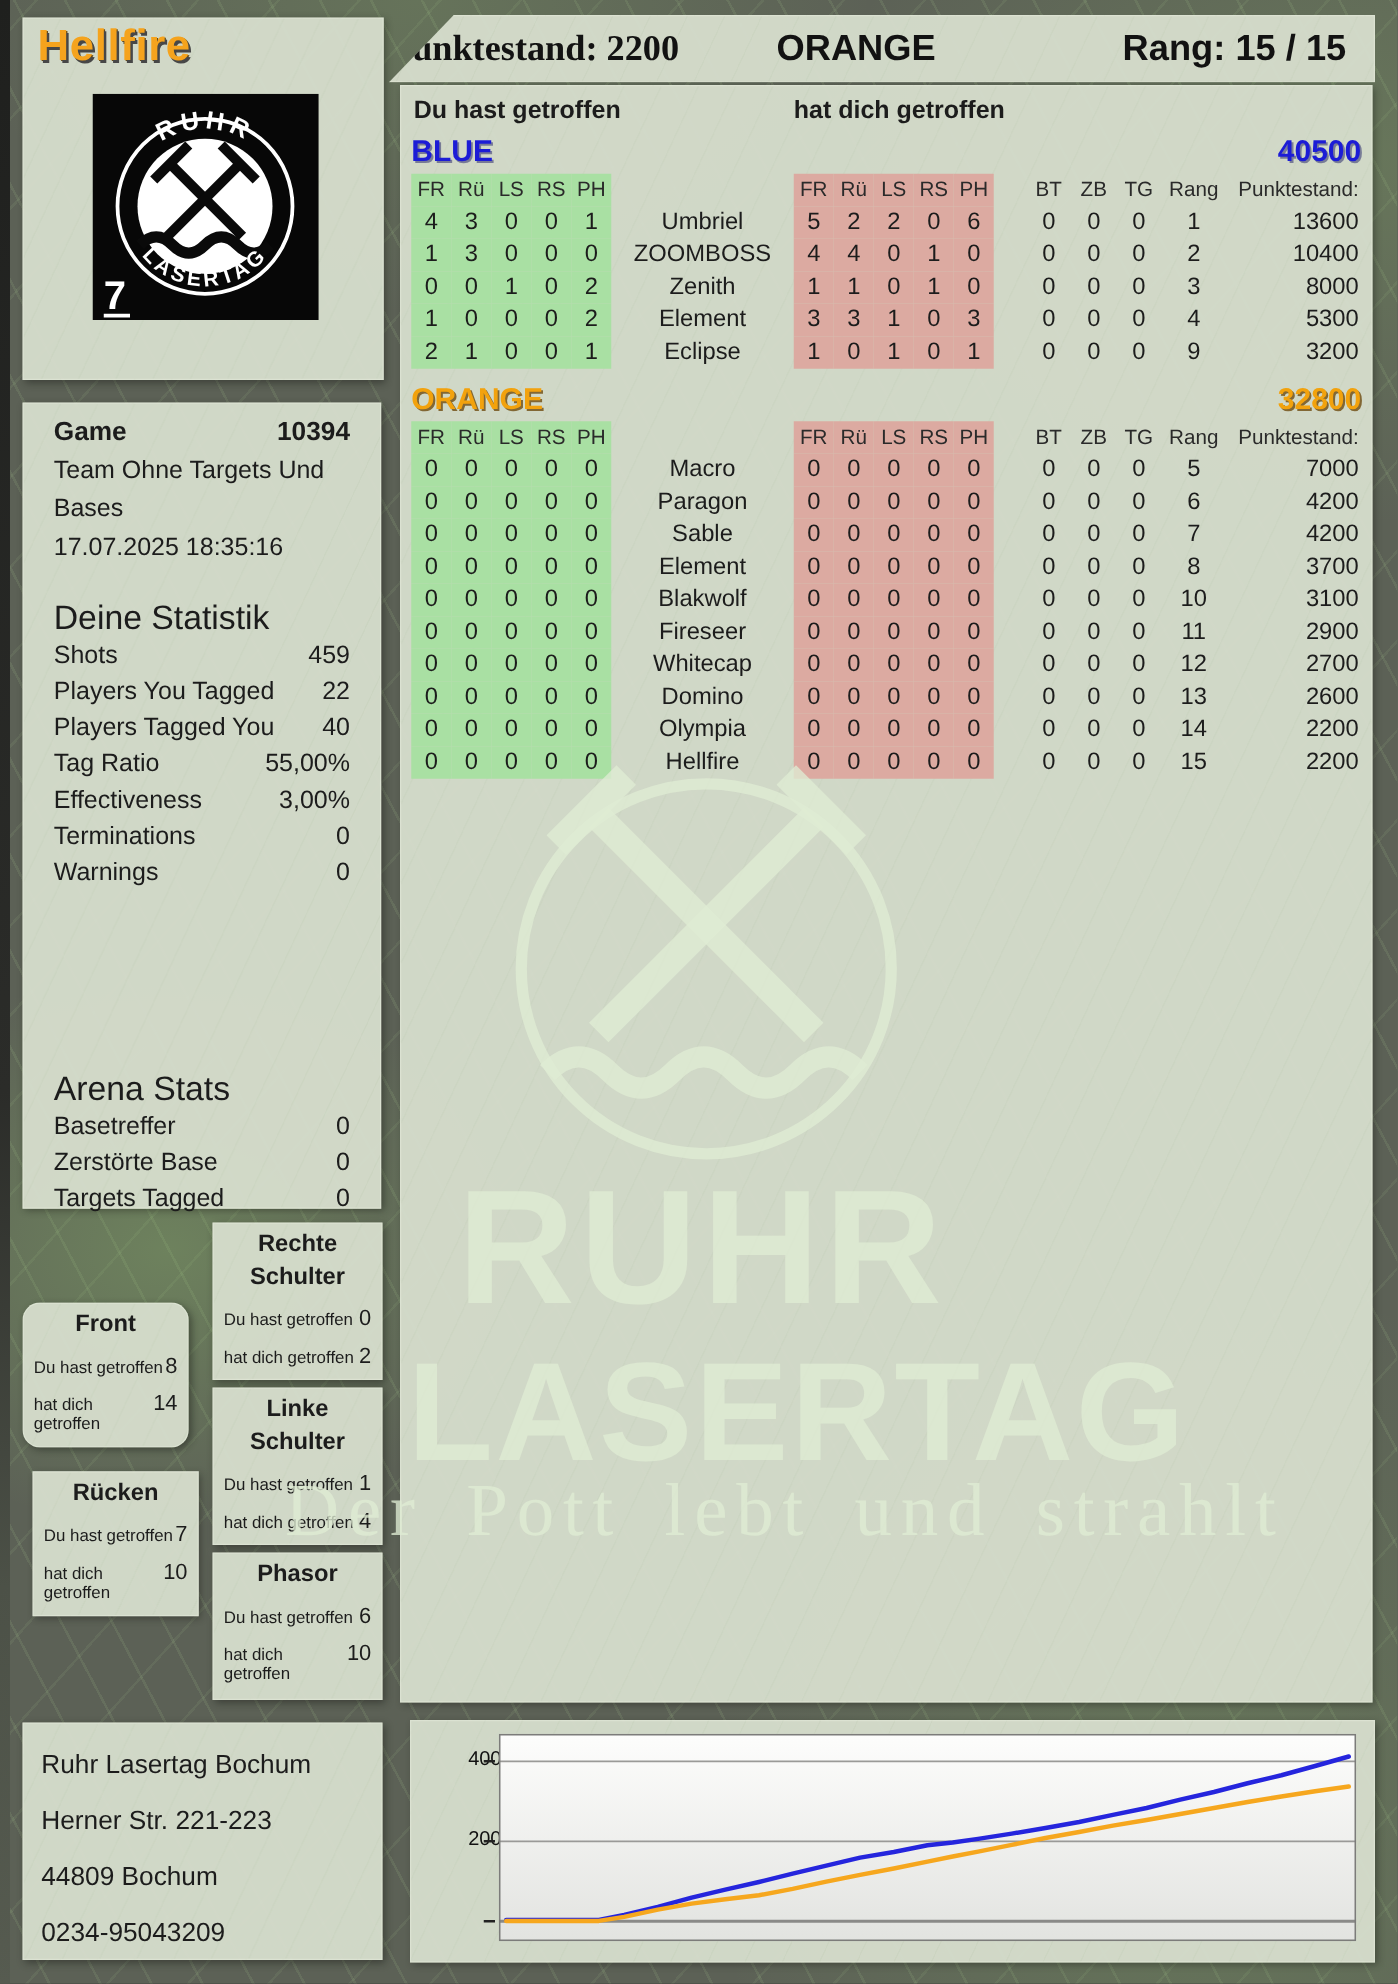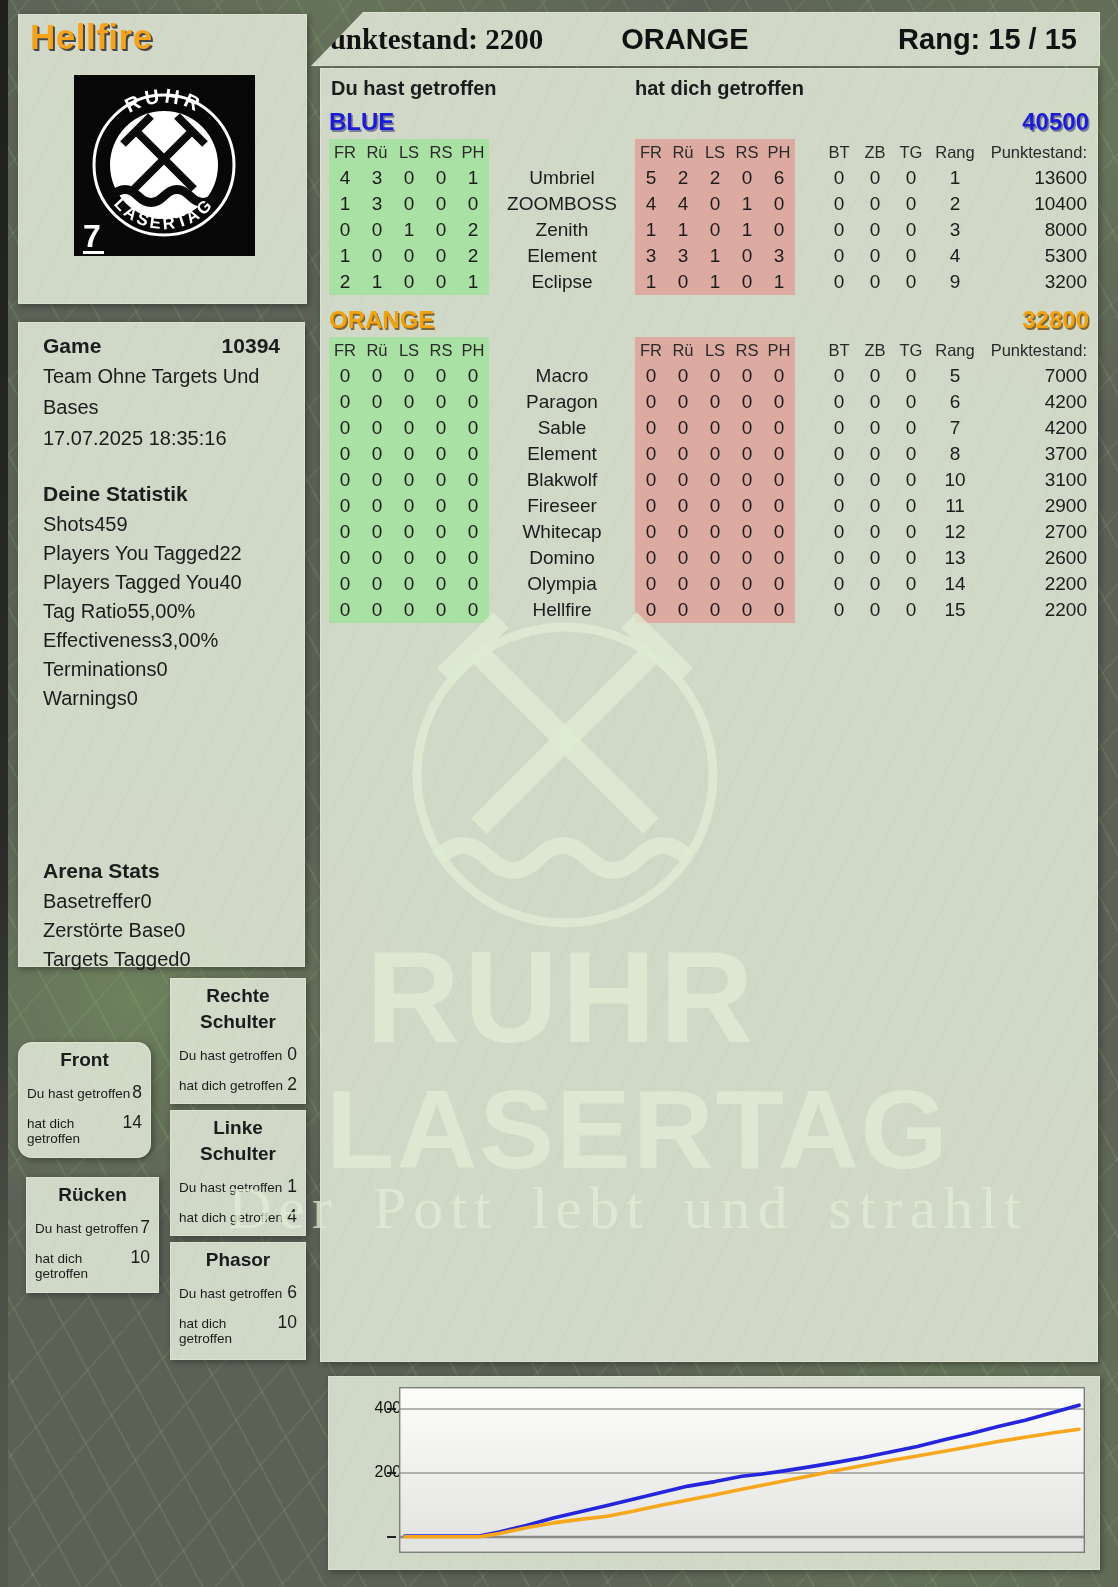--- a/index.html
+++ b/index.html
@@ -51,24 +51,24 @@
   .hdr{font-size:16.5px !important;color:#2a2a2a;}
   .name{text-align:center;font-size:19px;}
   .pts{text-align:right;padding-right:2px;}
   .team-row{grid-column:1 / -1;height:34px !important;line-height:34px !important;display:flex;justify-content:space-between;}
   .team-gap{margin-top:8px;}
   .team-name,.team-total{font-size:24px;font-weight:bold;}
   
   #left-stats-panel{left:18px;top:322px;width:287px;height:645px;padding:8px 24px;box-sizing:border-box;}
   .stat-head{display:flex;justify-content:space-between;font-size:21px;font-weight:bold;line-height:30px;}
   .stat-line{font-size:20px;line-height:31px;}
-  .stat-row{display:flex;justify-content:flex-start;font-size:20px;line-height:29px;}
+  .stat-row{display:flex;justify-content:space-between;font-size:20px;line-height:29px;}
   #deine-title{margin-top:24px;}
   #arena-title{margin-top:142px;}
-  .sect-title{font-size:21px;font-weight:bold;line-height:32px;}
+  .sect-title{font-size:27px;font-weight:normal;line-height:32px;}
   
   .body-box{padding:4px 8px;box-sizing:border-box;}
   .body-box h3{margin:0;text-align:center;font-size:19px;line-height:26px;}
   .bb-row{display:flex;justify-content:space-between;align-items:baseline;margin-top:9px;}
   .bb-label{font-size:13.5px;}
   .bb-value{font-size:17.5px;}
   #box-front{left:18px;top:1042px;width:133px;height:116px;border-radius:14px;}
   #box-rechte-schulter{left:170px;top:978px;width:136px;height:126px;}
   #box-linke-schulter{left:170px;top:1110px;width:136px;height:126px;}
   #box-ruecken{left:26px;top:1177px;width:133px;height:116px;}
@@ -534,20 +534,26 @@
     <div class="bb-row">
         <span class="bb-label">Du hast getroffen</span>
         <span class="bb-value">6</span>
       </div>
     <div class="bb-row">
         <span class="bb-label">hat dich getroffen</span>
         <span class="bb-value">10</span>
       </div>
   </div>
 
+  <div class="panel" id="address-panel">
+    <div class="addr-line">Ruhr Lasertag Bochum</div>
+    <div class="addr-line">Herner Str. 221-223</div>
+    <div class="addr-line">44809 Bochum</div>
+    <div class="addr-line">0234-95043209</div>
+  </div>
 
   <div class="panel" id="chart-panel">
     <div id="chart-yaxis">
         <div class="ytick" style="top: 150px; left: 0px;">0</div>
         <div class="ytick-dash" style="top: 159px;"></div>
         <div class="ytick" style="top: 86px; left: 0px;">20000</div>
         <div class="ytick-dash" style="top: 95px;"></div>
         <div class="ytick" style="top: 22px; left: 0px;">40000</div>
         <div class="ytick-dash" style="top: 31px;"></div>
       </div>

